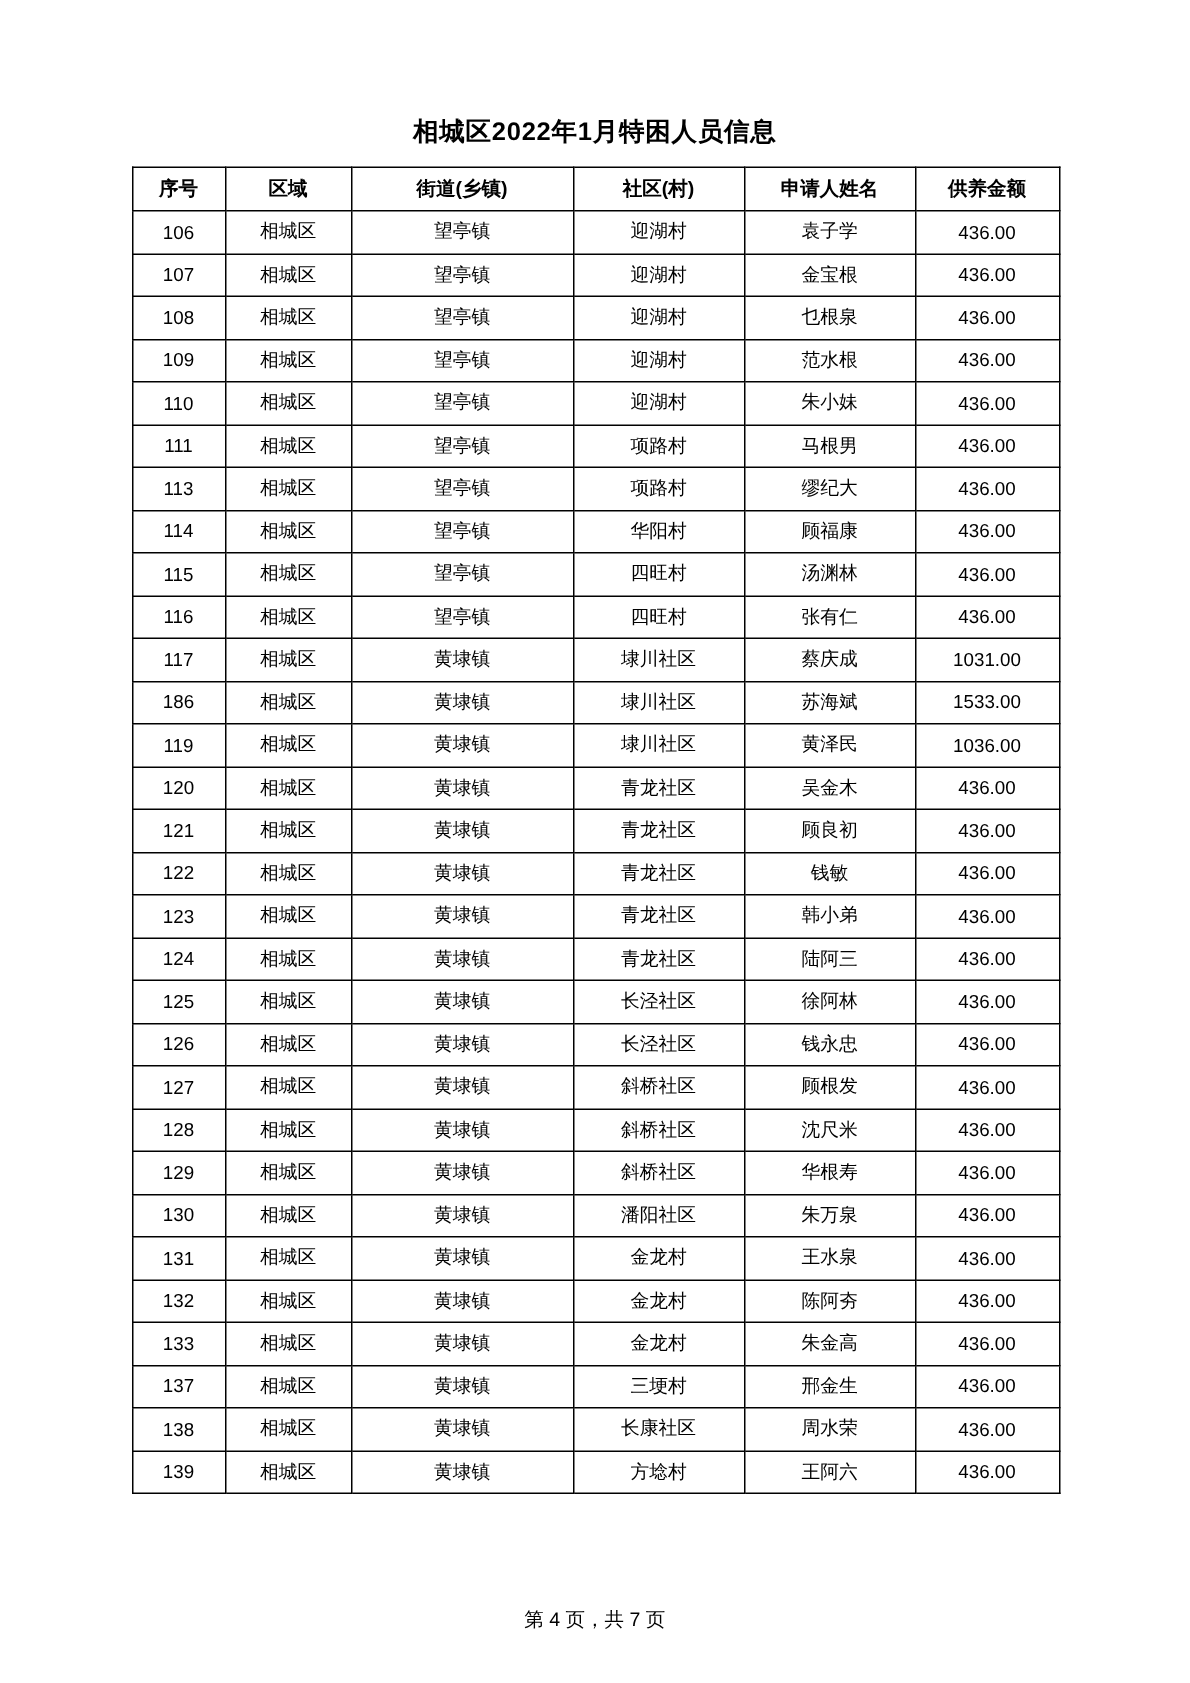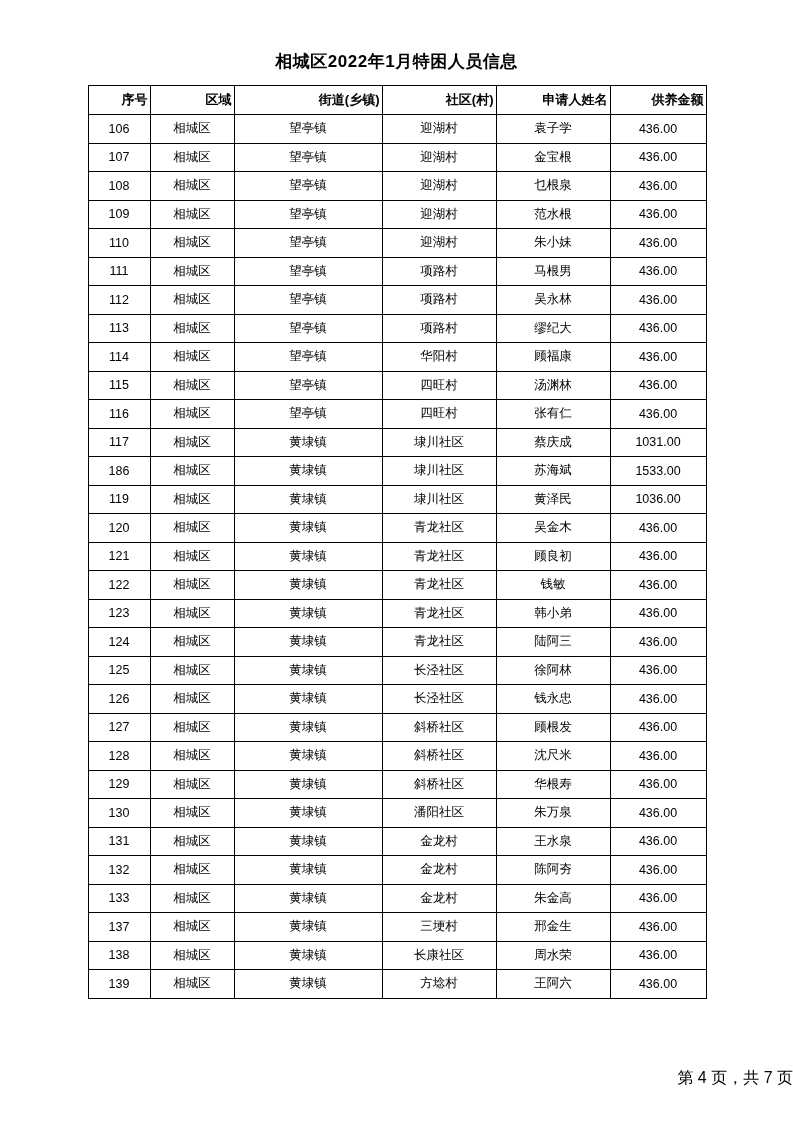--- a/index.html
+++ b/index.html
@@ -19,21 +19,21 @@
     height: 1122px;
     box-sizing: border-box;
     padding: 0;
     position: relative;
   }
   .doc-title {
     text-align: center;
     font-size: 17px;
     font-weight: bold;
     margin: 0;
-    padding-top: 50px;
+    padding-top: 76px;
     letter-spacing: 0.5px;
     font-family: "Liberation Sans", "DejaVu Sans", sans-serif;
   }
   .table-wrap {
     margin: 12px auto 0 auto;
     width: 618px;
   }
   table.data {
     border-collapse: collapse;
     width: 100%;
@@ -47,35 +47,34 @@
     height: 27.5px;
     padding: 0 2px;
     font-family: "Liberation Sans", "DejaVu Sans", sans-serif;
     white-space: nowrap;
     overflow: hidden;
   }
   table.data th {
     font-weight: bold;
     font-size: 13px;
     height: 28px;
-    text-align: right;
   }
   col.c-no    { width: 62px; }
   col.c-area  { width: 84px; }
   col.c-town  { width: 148px; }
   col.c-vill  { width: 114px; }
   col.c-name  { width: 114px; }
   col.c-amt   { width: 96px; }
   .footer {
     position: absolute;
     left: 0;
     right: 0;
     bottom: 33px;
-    text-align: right;
-    font-size: 16px;
+    text-align: center;
+    font-size: 13px;
     font-family: "Liberation Sans", "DejaVu Sans", sans-serif;
   }
 </style>
 </head>
 <body>
 
 <div class="page">
 
   <h1 class="doc-title">相城区2022年1月特困人员信息</h1>
 
@@ -142,28 +141,20 @@
           </tr>
           <tr>
             <td>111</td>
             <td>相城区</td>
             <td>望亭镇</td>
             <td>项路村</td>
             <td>马根男</td>
             <td>436.00</td>
           </tr>
           <tr>
-            <td>112</td>
-            <td>相城区</td>
-            <td>望亭镇</td>
-            <td>项路村</td>
-            <td>吴永林</td>
-            <td>436.00</td>
-          </tr>
-          <tr>
             <td>113</td>
             <td>相城区</td>
             <td>望亭镇</td>
             <td>项路村</td>
             <td>缪纪大</td>
             <td>436.00</td>
           </tr>
           <tr>
             <td>114</td>
             <td>相城区</td>

